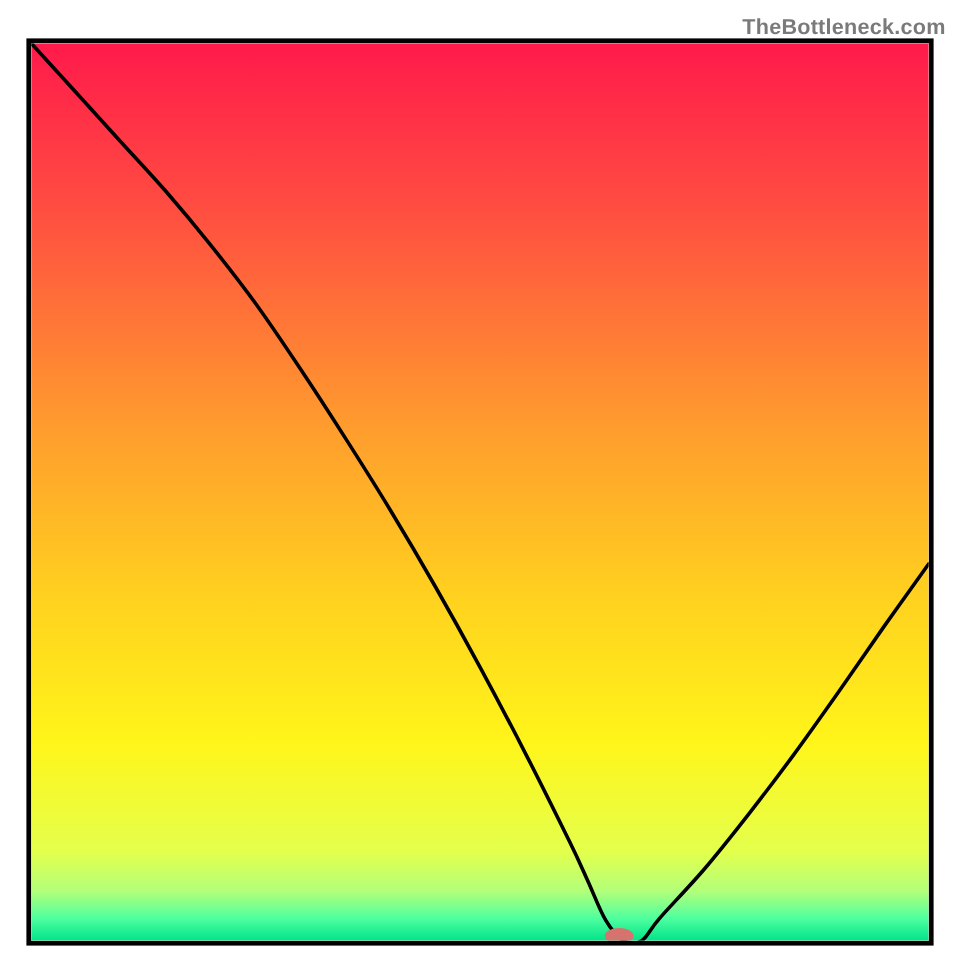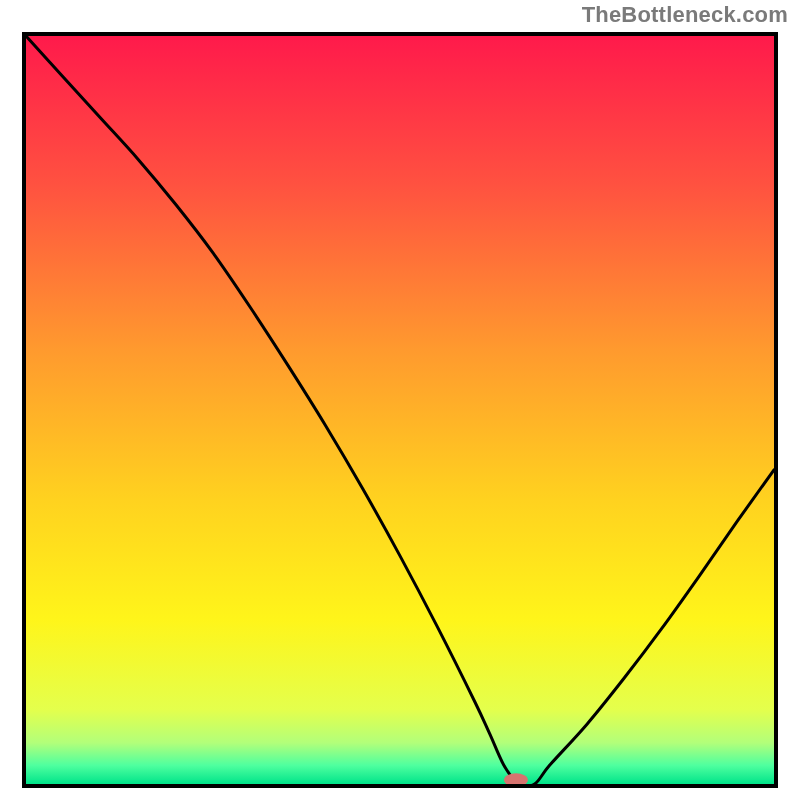--- a/index.html
+++ b/index.html
@@ -10,23 +10,23 @@
     background: #ffffff;
     font-family: Arial, Helvetica, sans-serif;
   }
   .frame {
     position: relative;
     width: 800px;
     height: 800px;
   }
   .watermark {
     position: absolute;
-    top: 2px;
+    top: 12px;
     right: 12px;
-    font-size: 22px;
+    font-size: 18px;
     font-weight: 600;
     color: #7a7a7a;
     letter-spacing: 0.2px;
   }
   .plot {
     position: absolute;
     left: 22px;
     top: 32px;
     width: 756px;
     height: 756px;

